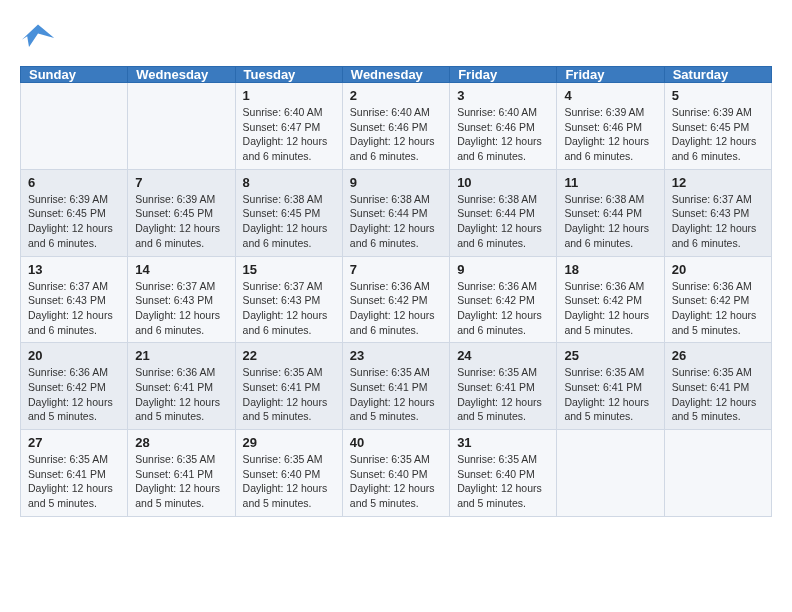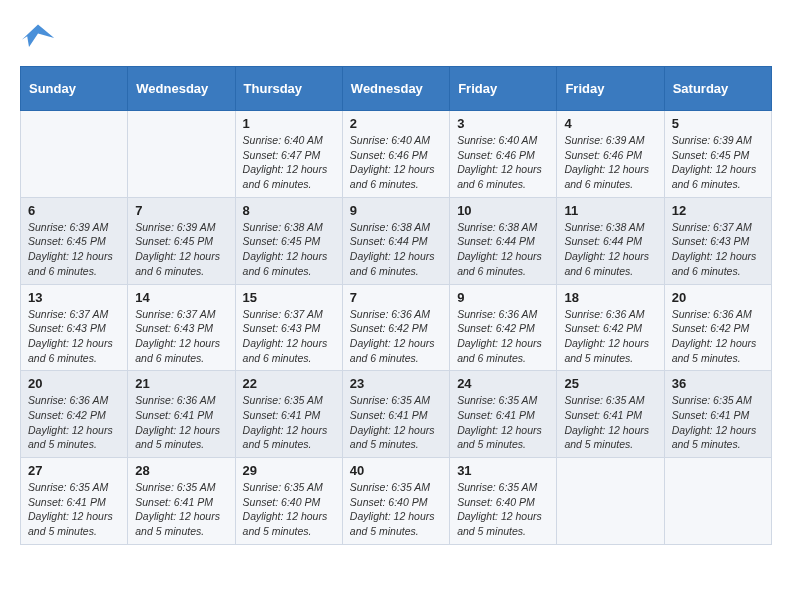--- a/index.html
+++ b/index.html
@@ -49,21 +49,21 @@
     table {
       width: 100%;
       border-collapse: collapse;
       font-size: 11px;
     }
     thead tr {
       background-color: #3a7abf;
       color: #fff;
     }
     thead th {
-      padding: 14px 8px;
+      padding: 0 8px;
       text-align: left;
       font-size: 13px;
       font-weight: bold;
       border: 1px solid #2a6aaf;
     }
     tbody tr {
       vertical-align: top;
     }
     tbody tr:nth-child(odd) {
       background-color: #f5f7fa;
@@ -81,21 +81,20 @@
       font-size: 13px;
       font-weight: bold;
       color: #222;
       display: block;
       margin-bottom: 2px;
     }
     .day-info {
       color: #333;
       font-size: 10.5px;
       line-height: 1.4;
-      font-style: italic;
     }
   </style>
 </head>
 <body>
 
 <div class="header">
   <div class="logo">
     <svg class="logo-bird" viewBox="0 0 40 40" xmlns="http://www.w3.org/2000/svg">
       <polygon points="20,5 38,20 20,15 10,30 8,18 2,22" fill="#4a90d9"></polygon>
     </svg>
@@ -110,21 +109,21 @@
     <div class="month-title"></div>
     <div class="location"></div>
   </div>
 </div>
 
 <table>
   <thead>
     <tr>
     <th>Sunday</th>
         <th>Wednesday</th>
-        <th>Thursday</th>
+        <th>Tuesday</th>
         <th>Wednesday</th>
         <th>Friday</th>
         <th>Friday</th>
         <th>Saturday</th>
       </tr>
   </thead>
   <tbody id="calendar-body">
   <tr>
         <td></td>
         <td></td>
@@ -228,21 +227,21 @@
         </td>
         <td>
           <span class="day-num">24</span>
           <div class="day-info">Sunrise: 6:35 AM<br>Sunset: 6:41 PM<br>Daylight: 12 hours and 5 minutes.</div>
         </td>
         <td>
           <span class="day-num">25</span>
           <div class="day-info">Sunrise: 6:35 AM<br>Sunset: 6:41 PM<br>Daylight: 12 hours and 5 minutes.</div>
         </td>
         <td>
-          <span class="day-num">36</span>
+          <span class="day-num">26</span>
           <div class="day-info">Sunrise: 6:35 AM<br>Sunset: 6:41 PM<br>Daylight: 12 hours and 5 minutes.</div>
         </td>
       </tr>
       <tr>
         <td>
           <span class="day-num">27</span>
           <div class="day-info">Sunrise: 6:35 AM<br>Sunset: 6:41 PM<br>Daylight: 12 hours and 5 minutes.</div>
         </td>
         <td>
           <span class="day-num">28</span>

